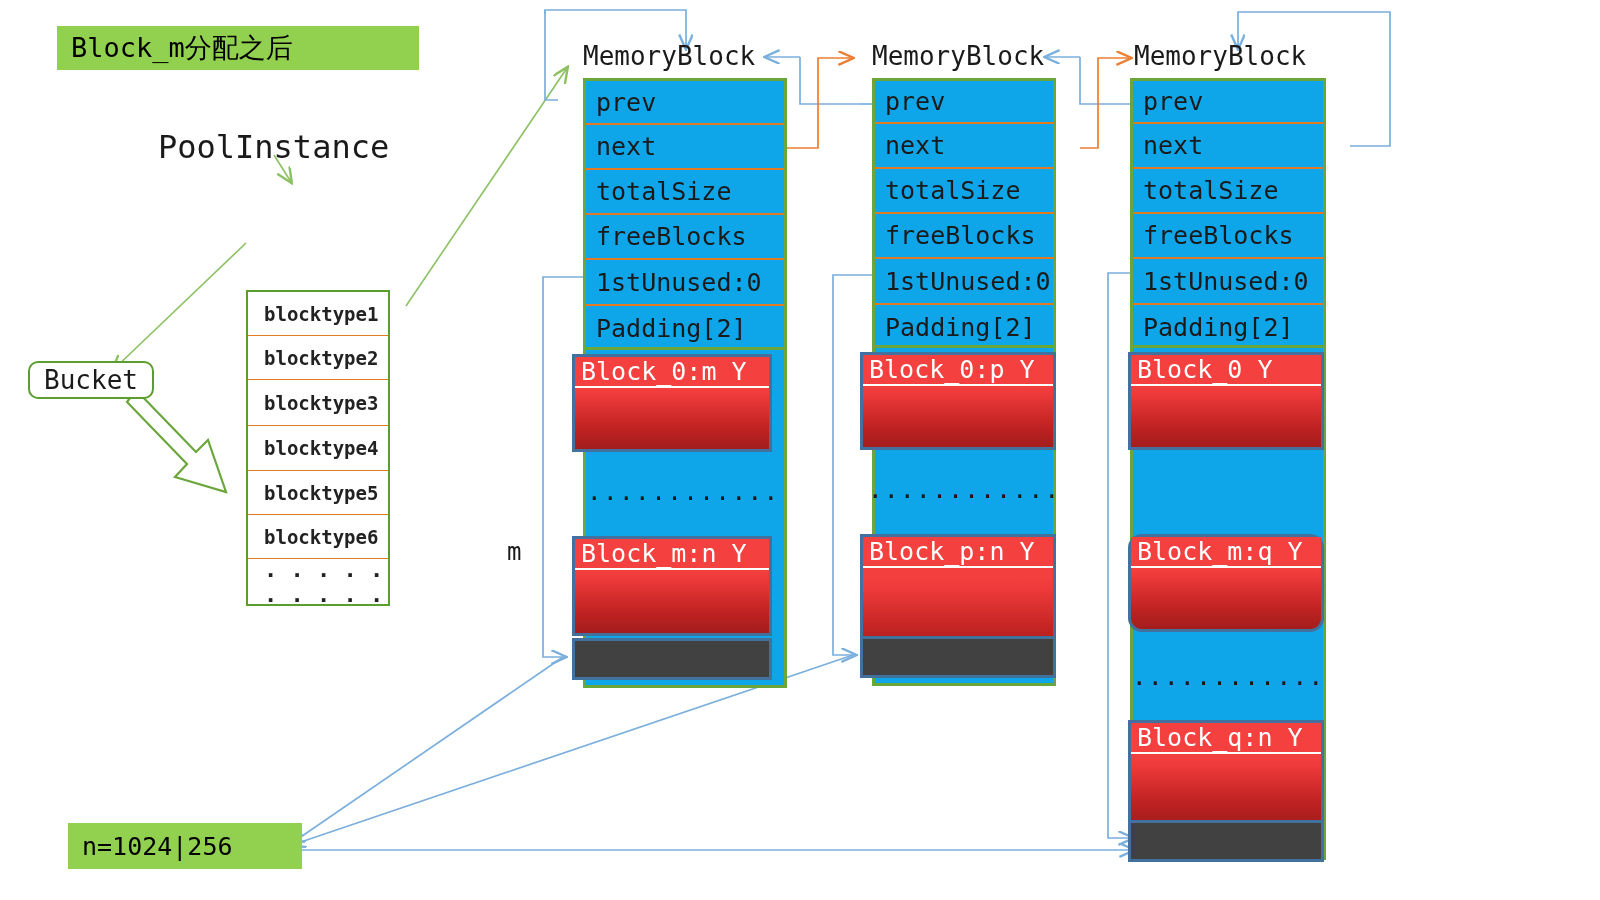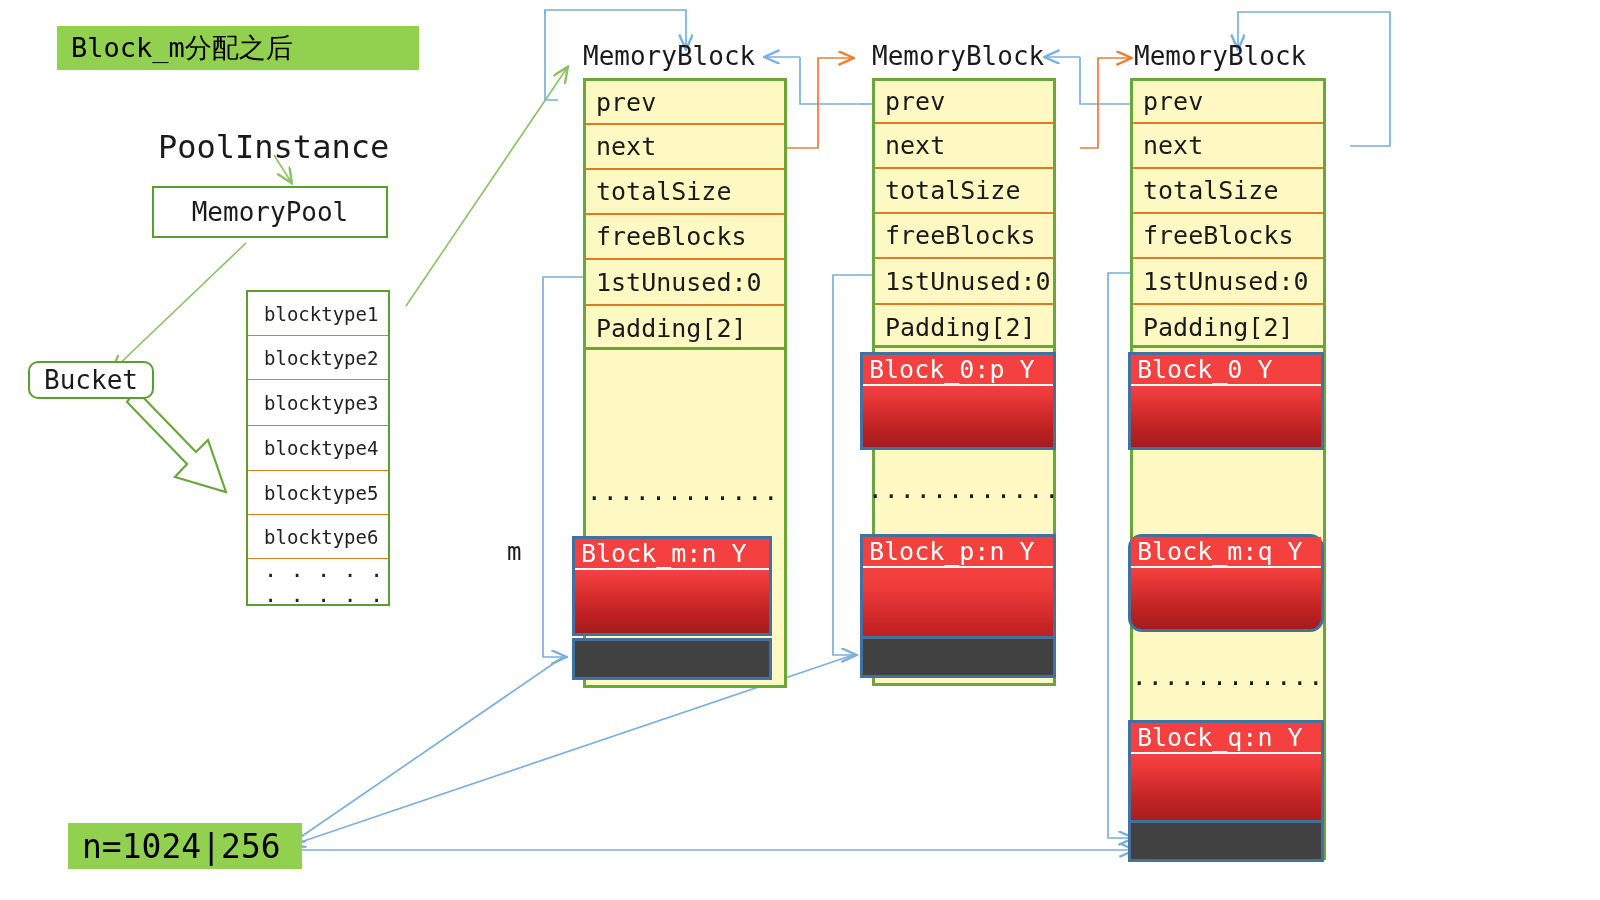--- a/index.html
+++ b/index.html
@@ -19,21 +19,21 @@
   .box-green.rounded{border-radius:10px;margin-left:23px;}
 
   
   .bt-list{position:absolute;border:2px solid #5a9e2f;box-sizing:border-box;background:#fff;}
   .bt-row{box-sizing:border-box;border-bottom:1px solid #e07b23;
       display:flex;align-items:center;padding-left:16px;font-size:19px;color:#222;}
   .bt-row:last-child{border-bottom:none;}
 
   
   .mb-title{position:absolute;font-size:26px;color:#1a1a1a;white-space:nowrap;}
-  .mb-box{position:absolute;border:3px solid #6aa63b;box-sizing:border-box;background:#fef9c3;}
+  .mb-box{position:absolute;border:3px solid #6aa63b;box-sizing:border-box;background:#0ea5e9;}
   .mb-field{box-sizing:border-box;border-bottom:2px solid #e07b23;
       display:flex;align-items:center;padding-left:10px;font-size:25px;color:#1a1a1a;
       white-space:nowrap;}
   .mb-field.last{border-bottom:none;}
 
   
   .redblk{position:absolute;box-sizing:border-box;border:3px solid #41719c;
       background:linear-gradient(180deg,#f43f3f 0%,#f43f3f 34%,#ee3a3a 42%,#c02222 78%,#a31d1d 100%);}
   .redblk .cap{position:absolute;left:0;top:0;right:0;height:31px;
       background:#f4413f;border-bottom:2px solid #ffffff;
@@ -105,48 +105,50 @@
       <path d="M563,657 L292,843" marker-end="url(#ab)"></path>
       <path d="M853,655 L292,845" marker-end="url(#ab)"></path>
       <path d="M292,850 L1133,850" marker-end="url(#ab)"></path>
     </g>
   </svg>
 
   <div class="green-banner" style="left:57px;top:26px;width:348px;height:44px;">Block_m分配之后</div>
 
   <div class="plain-label" style="left:158px;top:128px;">PoolInstance</div>
 
-  <div class="box-green" style="left:152px;top:186px;width:236px;height:52px;">MemoryPool</div>
 
   <div class="box-green rounded" style="left:5px;top:361px;width:126px;height:38px;">Bucket</div>
 
-  <div class="bt-list" style="left:246px;top:290px;width:144px;height:316px;">
+  <div class="bt-list" style="left:246px;top:290px;width:144px;height:316px;font-weight:bold;">
     <div class="bt-row" style="height:44px;">blocktype1</div>
     <div class="bt-row" style="height:44px;">blocktype2</div>
     <div class="bt-row" style="height:46px;">blocktype3</div>
     <div class="bt-row" style="height:45px;">blocktype4</div>
     <div class="bt-row" style="height:44px;">blocktype5</div>
     <div class="bt-row" style="height:44px;">blocktype6</div>
     <div class="bt-row" style="height:45px;font-size:22px;">. . . . . . . . . .</div>
   </div>
 
   <div class="mlabel" style="left:507px;top:538px;">m</div>
 
-  <div class="green-banner" style="left:68px;top:823px;width:220px;height:46px;font-size:33px;">n=1024|256</div>
+  <div class="green-banner" style="left:68px;top:823px;width:220px;height:46px;font-size:25px;">n=1024|256</div>
 
   <div class="mb-title" style="left:583px;top:41px;">MemoryBlock</div>
   <div class="mb-box" style="left:583px;top:78px;width:204px;height:272px;">
     <div class="mb-field" style="height:44px;">prev</div>
     <div class="mb-field" style="height:45px;">next</div>
     <div class="mb-field" style="height:45px;">totalSize</div>
     <div class="mb-field" style="height:45px;">freeBlocks</div>
     <div class="mb-field" style="height:46px;">1stUnused:0</div>
     <div class="mb-field last" style="height:45px;">Padding[2]</div>
   </div>
   <div class="mb-box" style="left:583px;top:350px;width:204px;height:338px;border-top:none;"></div>
+  <div class="redblk" style="left:572px;top:354px;width:200px;height:98px;">
+    <div class="cap">Block_0:m Y</div>
+  </div>
   <div class="dots" style="left:583px;top:460px;width:200px;height:62px;">............</div>
   <div class="redblk" style="left:572px;top:536px;width:200px;height:100px;">
     <div class="cap">Block_m:n Y</div>
   </div>
   <div class="grayblk" style="left:572px;top:638px;width:200px;height:42px;"></div>
 
   <div class="mb-title" style="left:872px;top:41px;">MemoryBlock</div>
   <div class="mb-box" style="left:872px;top:78px;width:184px;height:270px;">
     <div class="mb-field" style="height:43px;">prev</div>
     <div class="mb-field" style="height:45px;">next</div>

